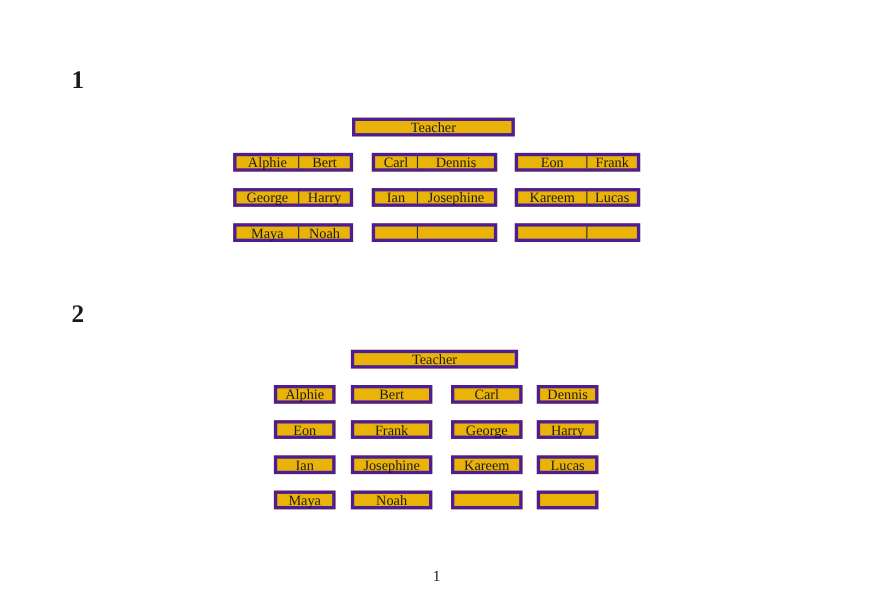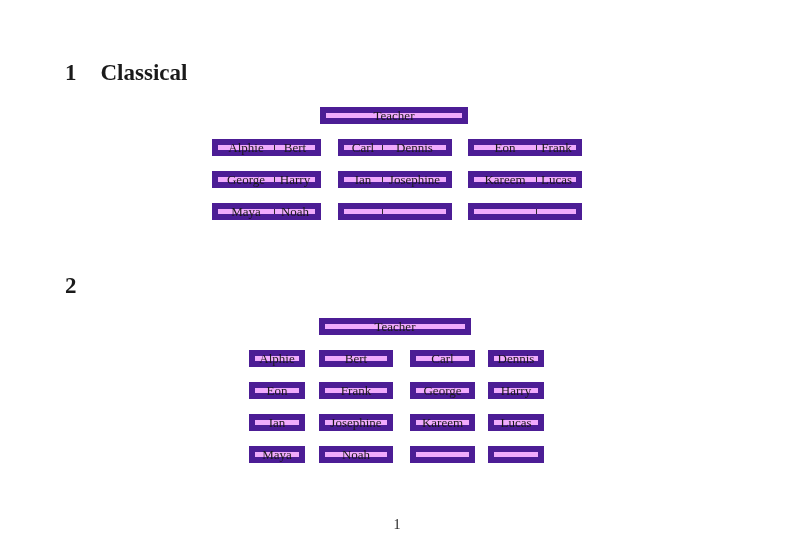--- a/index.html
+++ b/index.html
@@ -18,22 +18,22 @@
     gap: 24px;
     font-weight: bold;
     font-size: 23px;
     line-height: 1.1;
     white-space: nowrap;
   }
   .box, .pair {
     position: absolute;
     height: 17px;
     box-sizing: border-box;
-    border: 6px solid #4c1d95;
-    background: #f0abfc;
+    border: 3px solid #4c1d95;
+    background: #eab308;
   }
   .box {
     display: flex;
     align-items: center;
     justify-content: center;
     font-size: 13px;
     line-height: 15px;
     white-space: nowrap;
   }
   .pair { display: flex; }
@@ -57,21 +57,20 @@
     font-size: 14px;
   }
 </style>
 </head>
 <body>
 
 <div class="page">
 
   <div class="heading" style="left:65px; top:60px;">
     <span>1</span>
-    <span>Classical</span>
   </div>
 
   <div class="box" style="left:320px; top:107px; width:148px;">Teacher</div>
 
   <div class="pair" style="left:212px; top:139px; width:109px;">
     <div class="cell first" style="width:57px;">Alphie</div>
     <div class="cell second">Bert</div>
   </div>
   <div class="pair" style="left:212px; top:171px; width:109px;">
     <div class="cell first" style="width:57px;">George</div>

